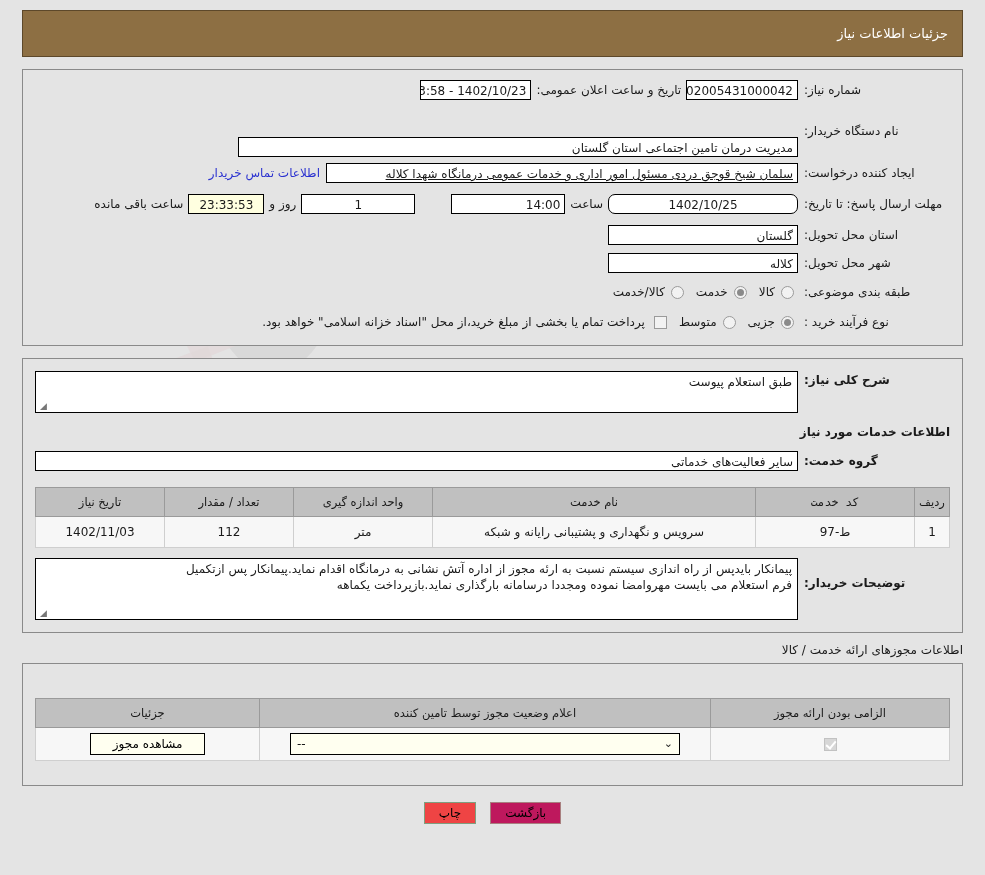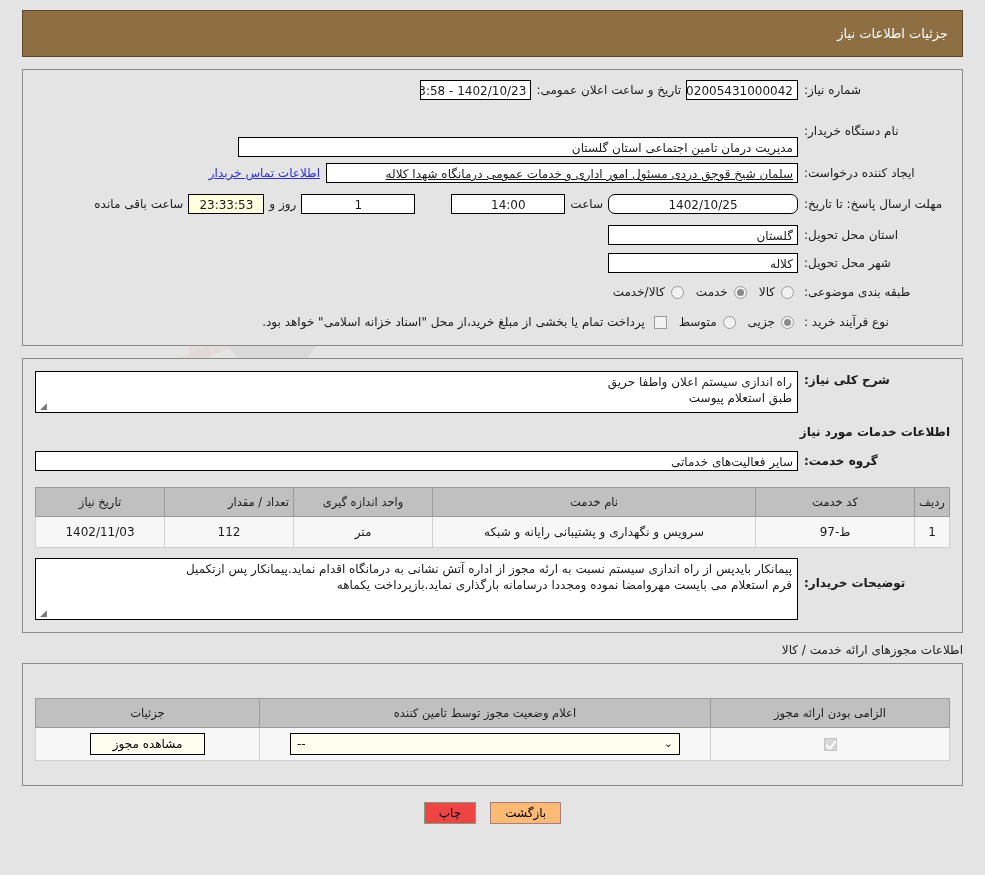--- a/index.html
+++ b/index.html
@@ -66,21 +66,20 @@
     white-space:nowrap;
   }
   .fld.rt{text-align:right;}
   .fld.yellow{background:#ffffe0;}
   .link{
     color:#2b32d0;
     font-size:12px;
     cursor:pointer;
     white-space:nowrap;
     padding:0 6px;
-    text-decoration:underline;
   }
   .gap{flex:1 1 auto;}
   .inline-lbl{font-size:12px;padding:0 5px;white-space:nowrap;}
   
   .radio{
     width:13px;height:13px;border-radius:50%;
     border:1px solid #9a9a9a;background:#f2f2f2;
     display:inline-block;vertical-align:middle;
     box-sizing:border-box;position:relative;
     margin:0 4px;
@@ -144,21 +143,21 @@
   }
   .btn{
     border:1px solid #6b6b6b;
     font-size:12px;
     padding:3px 14px;
     cursor:pointer;
     background:#f0f0f0;
     font-family:"DejaVu Sans","Liberation Sans",sans-serif;
   }
   .btn.print{background:#ef4444;border-color:#7e9e7e;}
-  .btn.back{background:#fdba74;border-color:#a87f7f;}
+  .btn.back{background:#be185d;border-color:#a87f7f;}
   .btn.view{
     background:#fffff0;border:1px solid #000;
     padding:3px 22px;font-size:12px;cursor:pointer;
   }
   .sel-box{
     background:#fffff0;border:1px solid #000;
     height:22px;line-height:22px;
     display:flex;align-items:center;
     padding:0 6px;font-size:12px;box-sizing:border-box;
     cursor:pointer;
@@ -207,21 +206,21 @@
   <div class="frow">
     <span class="flabel">ایجاد کننده درخواست:</span>
     <span class="fld rt" style="width:472px;text-decoration:underline;">سلمان شیخ قوجق دردی مسئول امور اداری و خدمات عمومی درمانگاه شهدا کلاله</span>
     <span class="link">اطلاعات تماس خریدار</span>
   </div>
 
   <div class="frow" style="min-height:30px;">
     <span class="flabel" style="line-height:14px;">مهلت ارسال پاسخ: تا تاریخ:</span>
     <span class="fld" style="width:190px;border-radius:7px;">1402/10/25</span>
     <span class="inline-lbl">ساعت</span>
-    <span class="fld" style="width:114px;">14:00</span>
+    <span class="fld" style="width:114px;text-align:right;">14:00</span>
     <span style="width:36px;"></span>
     <span class="fld" style="width:114px;">1</span>
     <span class="inline-lbl">روز و</span>
     <span class="fld yellow" style="width:76px;">23:33:53</span>
     <span class="inline-lbl">ساعت باقی مانده</span>
   </div>
 
   <div class="frow">
     <span class="flabel">استان محل تحویل:</span>
     <span class="fld rt" style="width:190px;">گلستان</span>
@@ -251,44 +250,43 @@
     <span class="chk"></span>
     <span class="inline-lbl">پرداخت تمام یا بخشی از مبلغ خرید،از محل "اسناد خزانه اسلامی" خواهد بود.</span>
   </div>
 </div>
 
 <div class="panel" style="padding:10px 0 10px 0;">
 
   <div class="frow" style="align-items:flex-start;">
     <span class="flabel bold-lbl" style="padding-top:2px;">شرح کلی نیاز:</span>
     <div class="ta" style="width:790px;height:42px;">
-      <div>راه اندازی سیستم اعلان واطفا حریق</div>
       <div>طبق استعلام پیوست</div>
       <span class="grip">◢</span>
     </div>
   </div>
 
   <div style="text-align:right;padding:10px 12px 2px 12px;">
     <span class="bold-lbl">اطلاعات خدمات مورد نیاز</span>
   </div>
 
   <div class="frow" style="padding-top:8px;">
     <span class="flabel bold-lbl">گروه خدمت:</span>
     <span class="fld rt" style="width:790px;">سایر فعالیت‌های خدماتی</span>
   </div>
 
   <div style="padding:12px 12px 0 12px;">
     <table class="grid">
       <thead>
         <tr>
           <th style="width:26px;">ردیف</th>
-          <th style="width:150px;">کد خدمت</th>
+          <th style="width:150px;font-family:Liberation Mono, monospace;">کد خدمت</th>
           <th>نام خدمت</th>
           <th style="width:130px;">واحد اندازه گیری</th>
-          <th style="width:120px;text-align:right;">تعداد / مقدار</th>
+          <th style="width:120px;">تعداد / مقدار</th>
           <th style="width:120px;">تاریخ نیاز</th>
         </tr>
       </thead>
       <tbody>
         <tr>
           <td>1</td>
           <td>ط-97</td>
           <td>سرویس و نگهداری و پشتیبانی رایانه و شبکه</td>
           <td>متر</td>
           <td>112</td>

